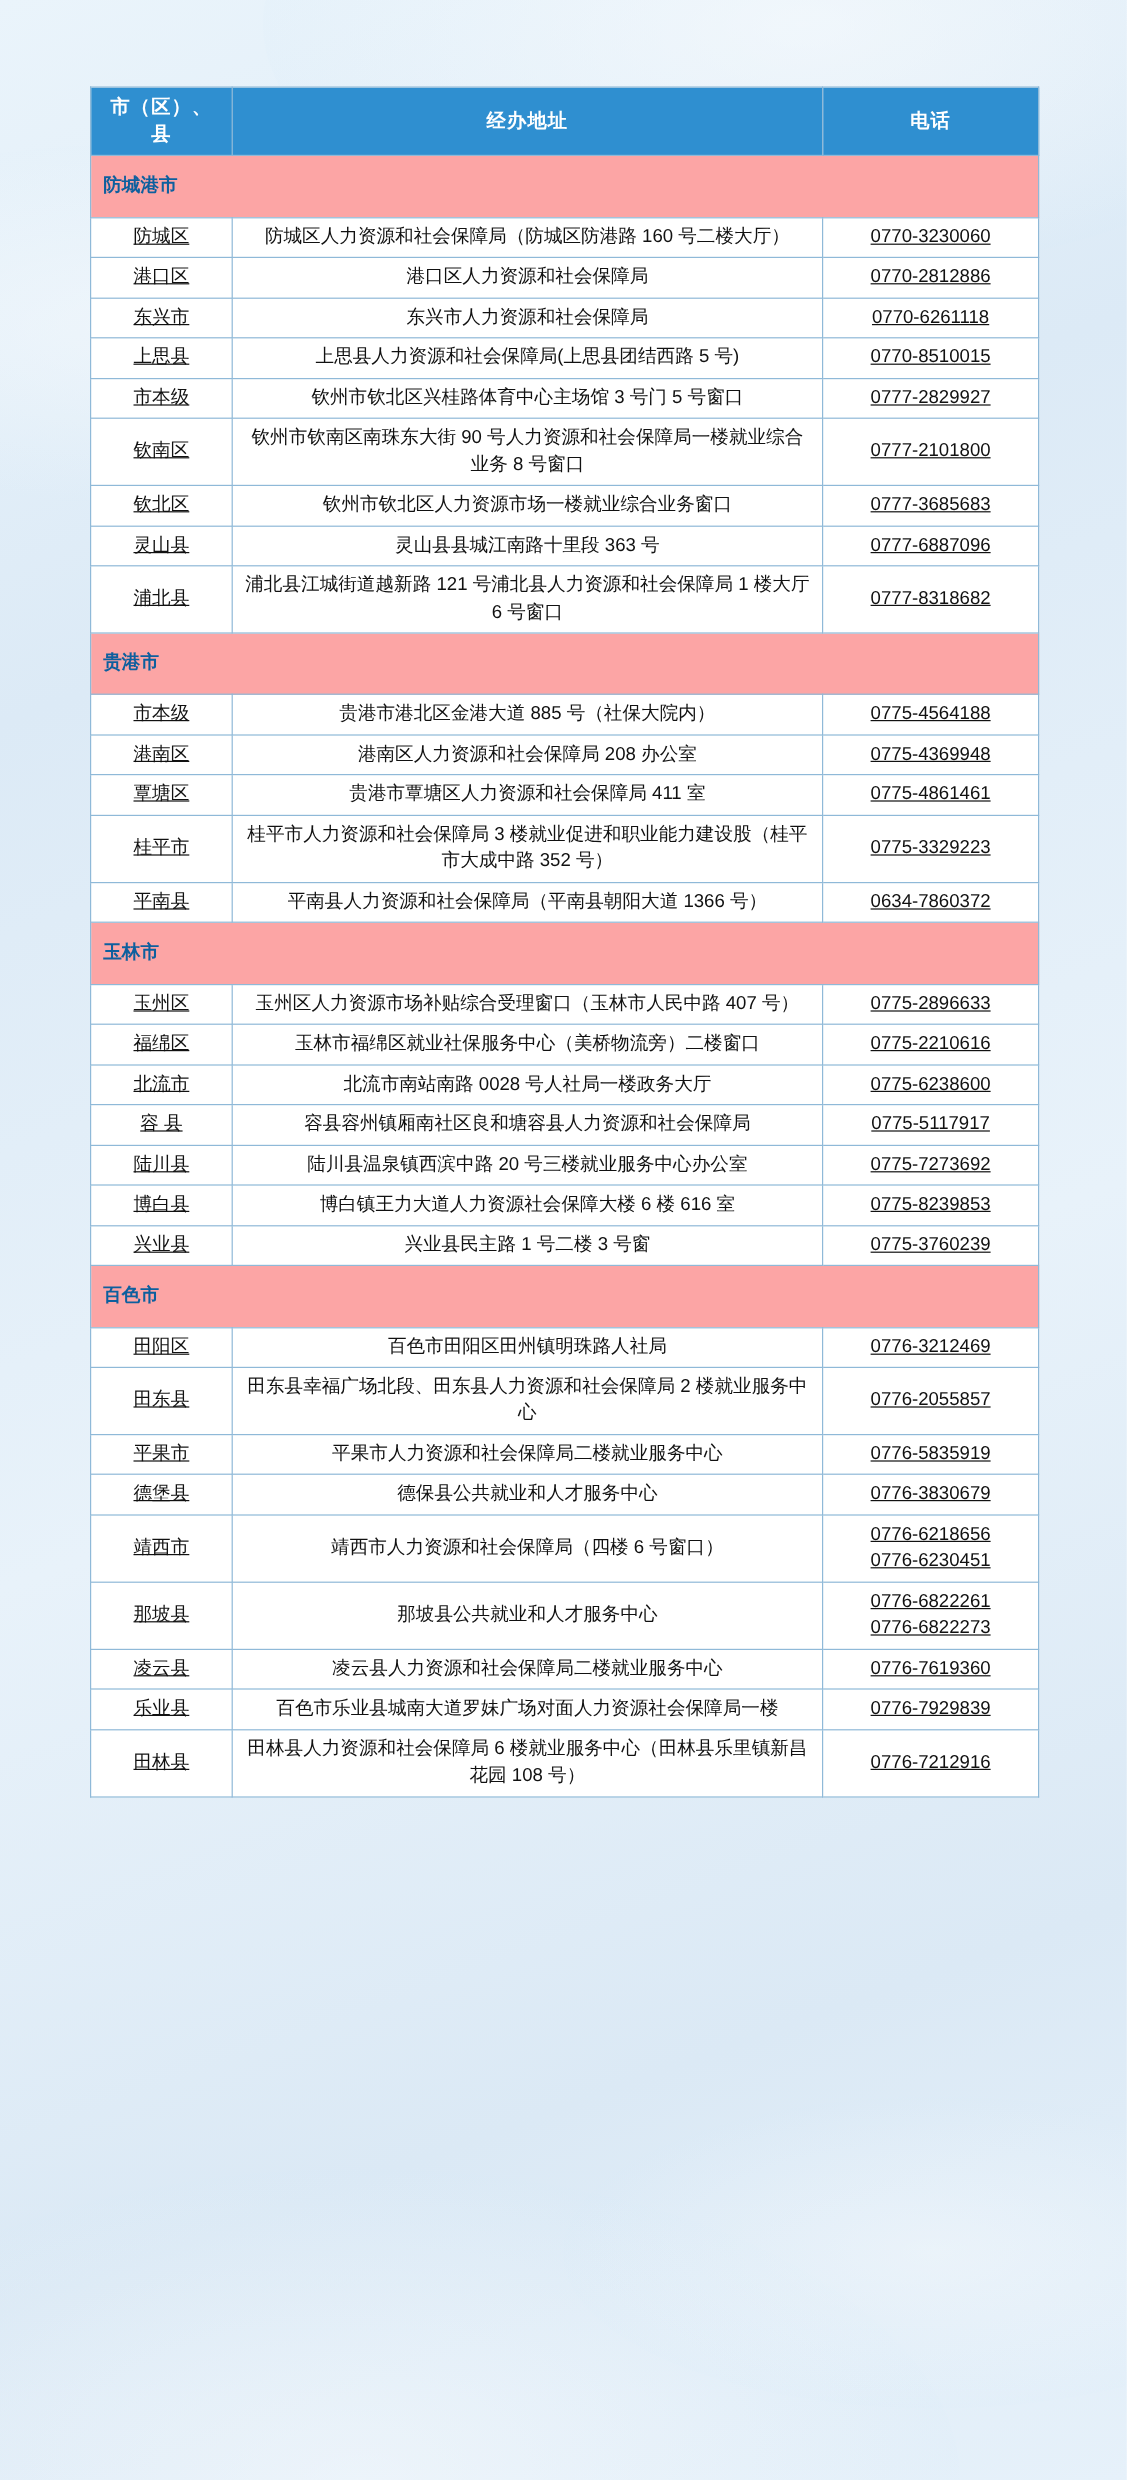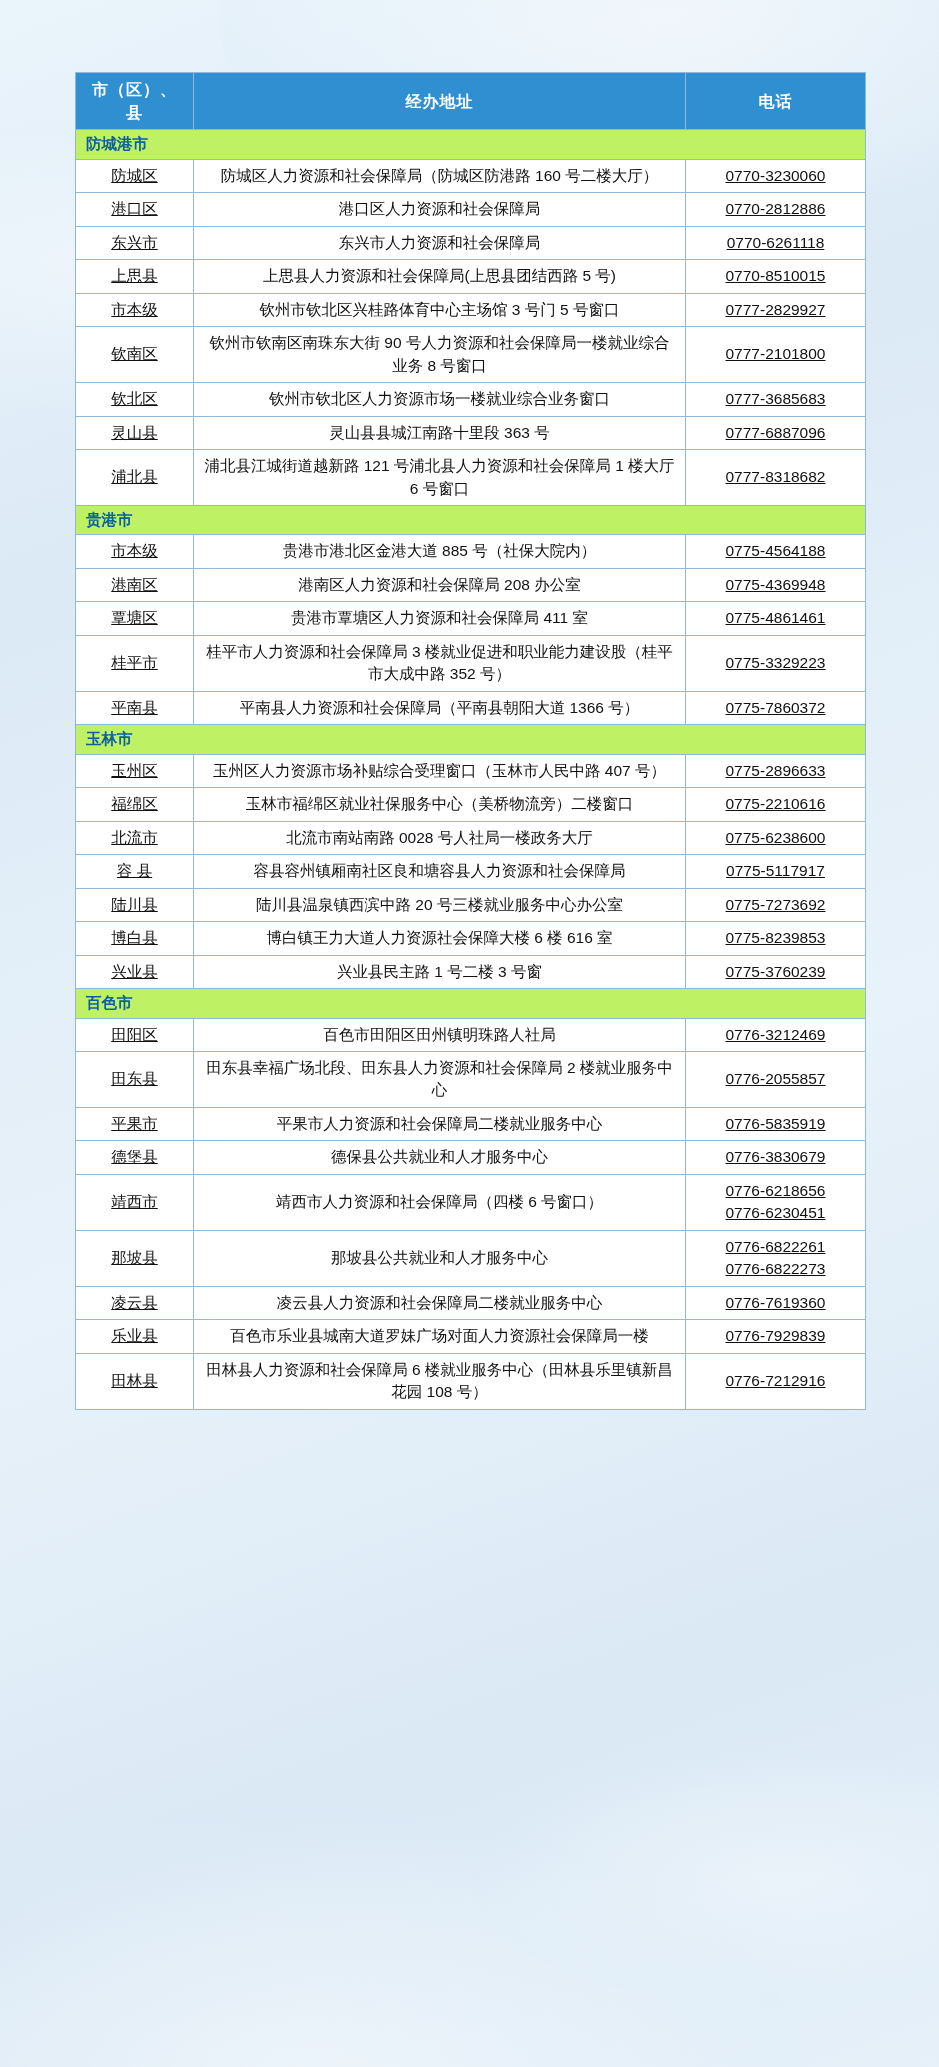--- a/index.html
+++ b/index.html
@@ -72,25 +72,25 @@
     color: #ffffff;
     font-weight: bold;
     text-align: center;
     font-size: 16px;
     padding: 9px 8px;
     border-color: #2f8fd0;
     letter-spacing: 1px;
   }
 
   tr.group td {
-    background: #bef264;
+    background: #fca5a5;
     color: #0d5f9e;
     font-weight: bold;
     font-size: 15.5px;
-    padding: 3px 10px;
+    padding: 14px 10px;
     text-align: left;
   }
 
   td.city {
     text-align: center;
     white-space: nowrap;
     text-decoration: underline;
   }
   td.addr-cell {
     text-align: center;
@@ -219,21 +219,21 @@
           <td class="city">桂平市</td>
           <td class="addr-cell">桂平市人力资源和社会保障局 3 楼就业促进和职业能力建设股（桂平市大成中路 352 号）</td>
           <td class="tel">
             <span class="tel-line">0775-3329223</span>
           </td>
         </tr>
         <tr>
           <td class="city">平南县</td>
           <td class="addr-cell">平南县人力资源和社会保障局（平南县朝阳大道 1366 号）</td>
           <td class="tel">
-            <span class="tel-line">0775-7860372</span>
+            <span class="tel-line">0634-7860372</span>
           </td>
         </tr>
         <tr class="group">
           <td colspan="3">玉林市</td>
         </tr>
         <tr>
           <td class="city">玉州区</td>
           <td class="addr-cell">玉州区人力资源市场补贴综合受理窗口（玉林市人民中路 407 号）</td>
           <td class="tel">
             <span class="tel-line">0775-2896633</span>

